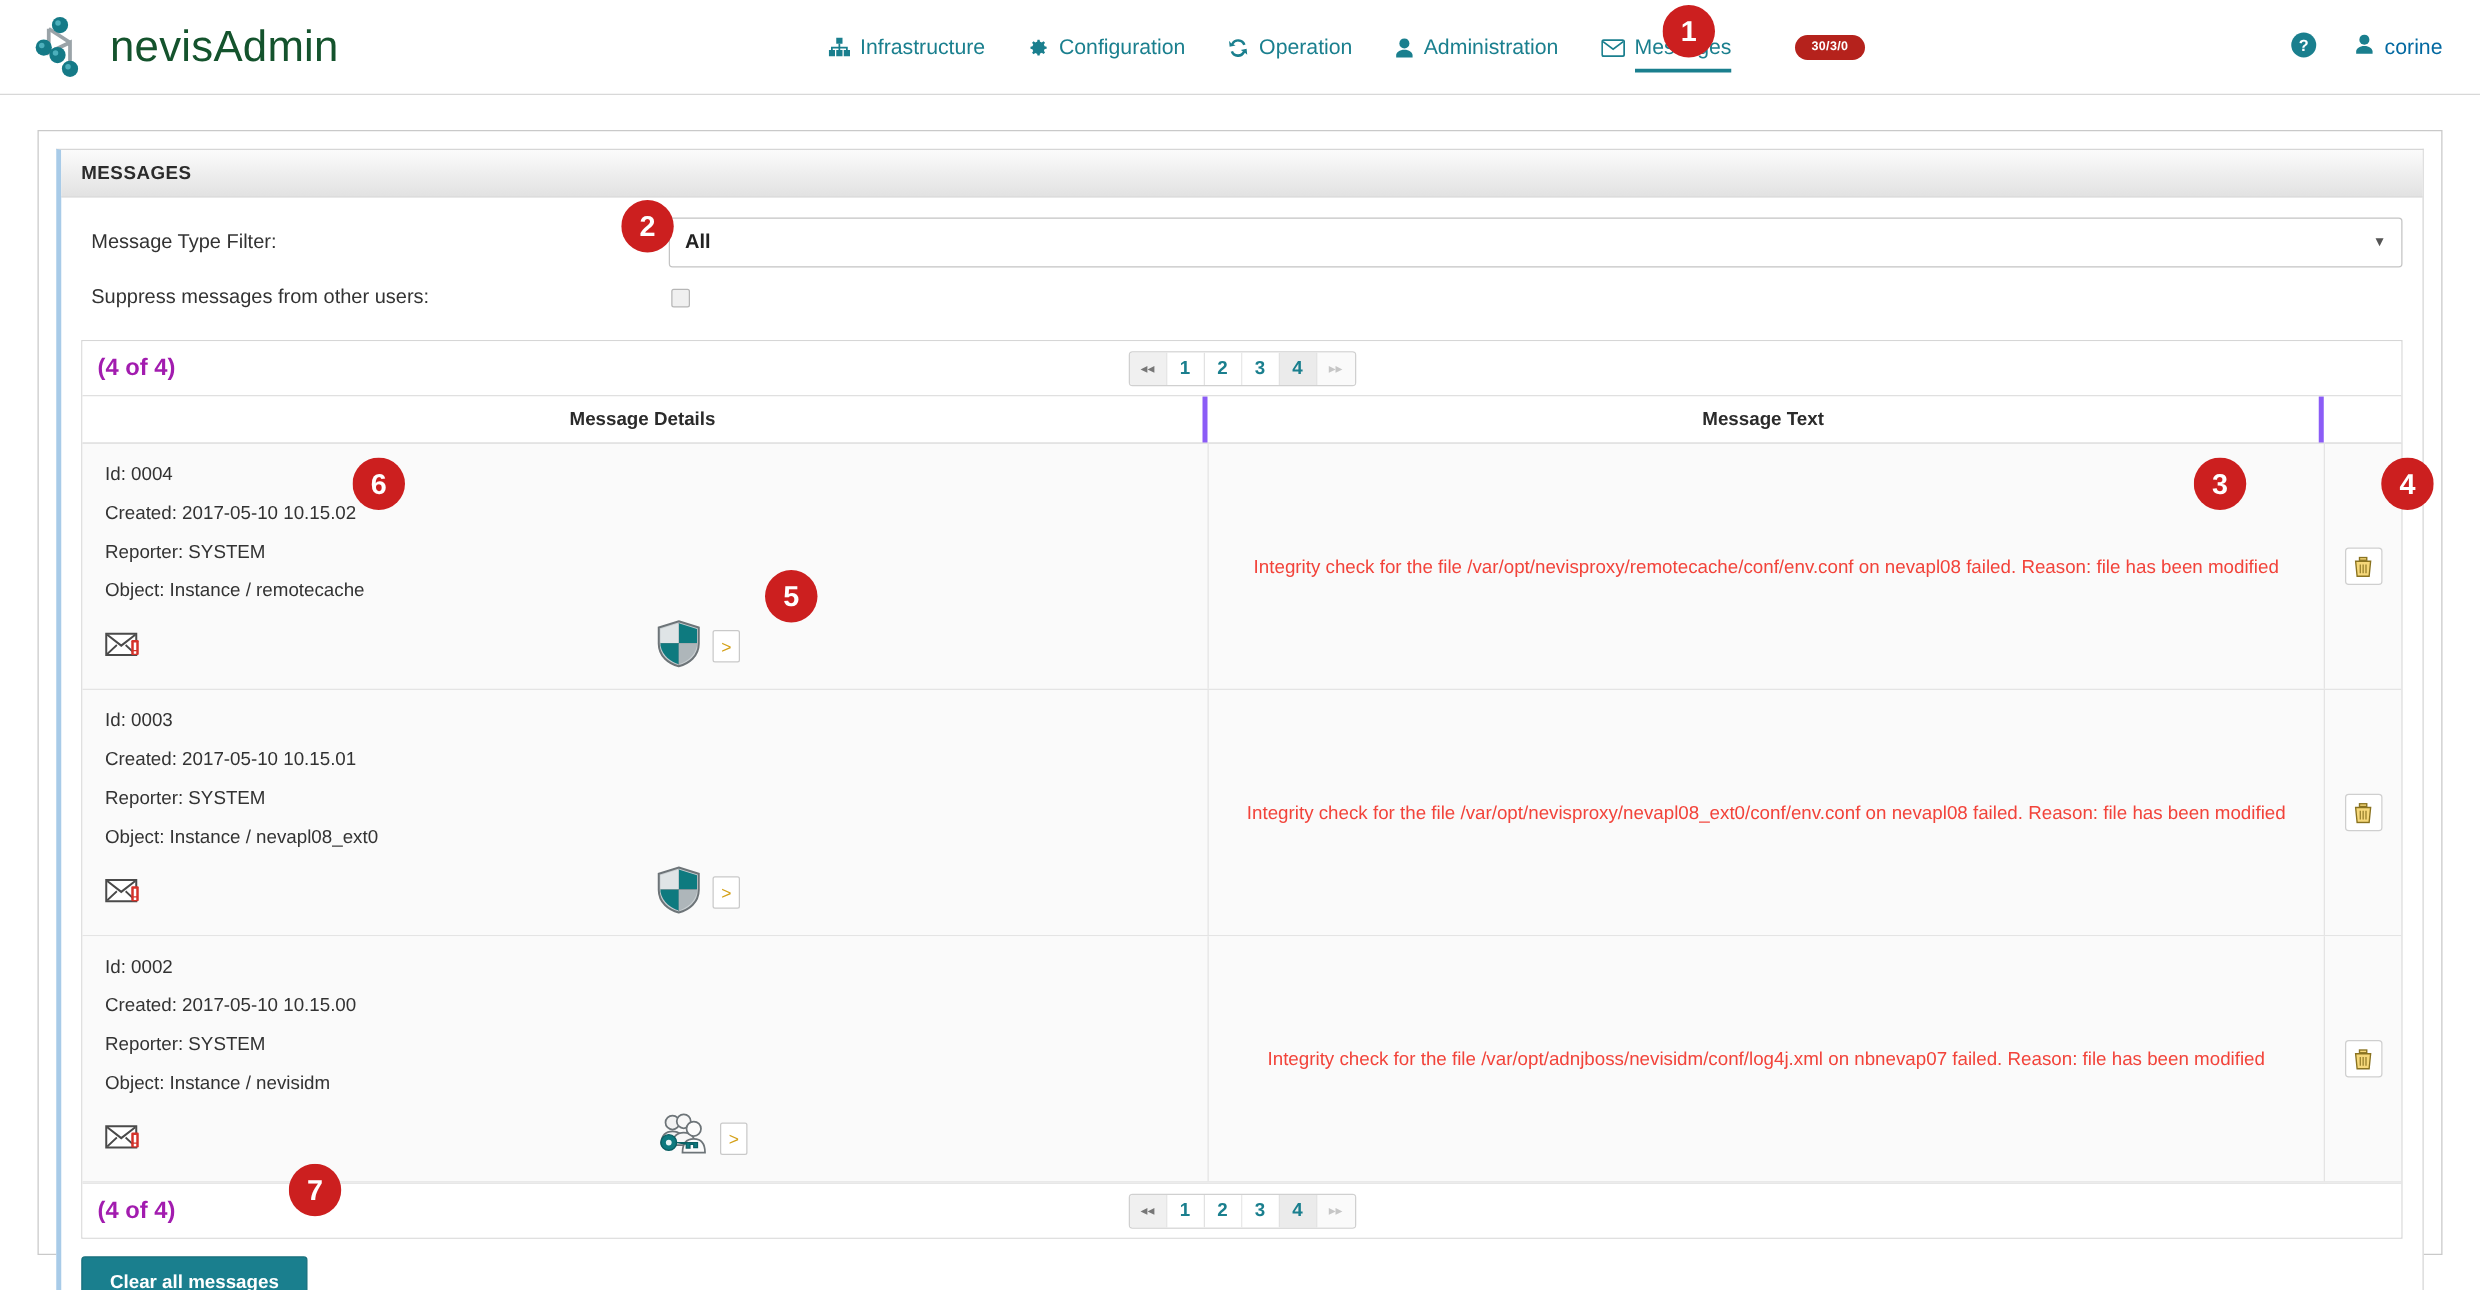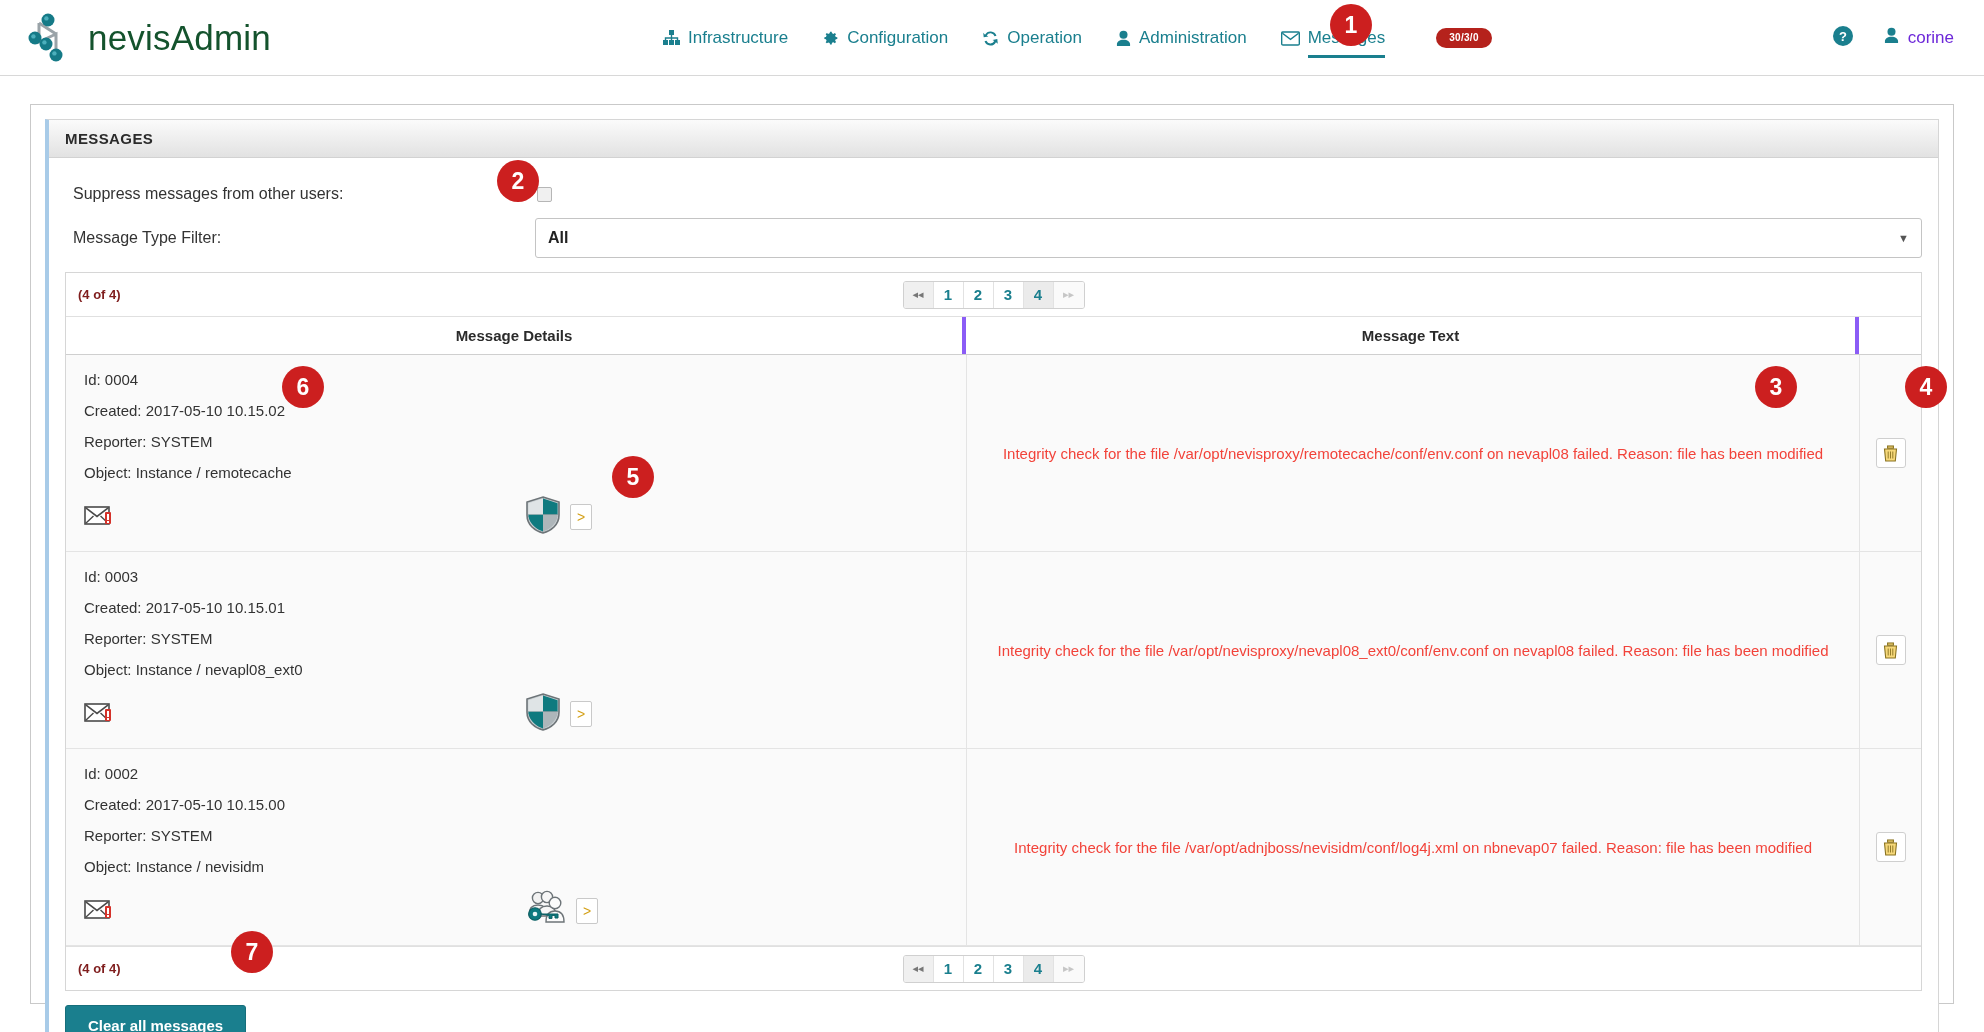--- a/index.html
+++ b/index.html
@@ -65,21 +65,21 @@
     border-radius: 11px;
     padding: 4px 13px 5px 13px;
     margin-left: 20px;
     letter-spacing: 0.3px;
   }
   .topright {
     position: absolute;
     right: 30px; top: 0; height: 76px;
     display: flex; align-items: center; gap: 30px;
   }
-  .user-area { display: flex; align-items: center; gap: 9px; color: #6d28d9; font-size: 17px; cursor: pointer;}
+  .user-area { display: flex; align-items: center; gap: 9px; color: #0369a1; font-size: 17px; cursor: pointer;}
 
   
   .page {
     padding: 28px 30px 0 30px;
     height: calc(1032px - 76px);
     background: #ffffff;
   }
   .outer-frame {
     border: 1px solid #c9c9c9;
     background: #ffffff;
@@ -151,21 +151,21 @@
   }
   .pager-row {
     display: flex; align-items: center;
     height: 44px;
     padding: 0 12px;
     border-bottom: 1px solid #e0e0e0;
     background: #ffffff;
     position: relative;
   }
   .pager-row.bottom { border-bottom: none; border-top: 1px solid #e0e0e0; }
-  .pager-count { font-size: 13px; color: #7f1d1d; font-weight: bold; }
+  .pager-count { font-size: 19px; color: #a21caf; font-weight: bold; }
   .pager {
     position: absolute;
     left: 50%; transform: translateX(-50%);
     display: flex;
     border: 1px solid #d0d0d0;
     border-radius: 3px;
     overflow: hidden;
     background: #fff;
   }
   .pg {
@@ -393,31 +393,31 @@
 
 <div class="page">
   <div class="outer-frame">
 
     <div class="panel">
       <div class="panel-header">MESSAGES</div>
 
       <div class="panel-body">
 
         <div class="form-row">
-          <div class="form-label">Suppress messages from other users:</div>
-          <div style="flex:1;">
-            <div class="chk"></div>
-          </div>
-        </div>
-
-        <div class="form-row">
           <div class="form-label">Message Type Filter:</div>
           <div class="select-box">
             <span>All</span>
             <span class="select-caret">▼</span>
+          </div>
+        </div>
+
+        <div class="form-row">
+          <div class="form-label">Suppress messages from other users:</div>
+          <div style="flex:1;">
+            <div class="chk"></div>
           </div>
         </div>
 
         
         <div class="table-wrap">
 
           <div class="pager-row">
             <span class="pager-count">(4 of 4)</span>
             <div class="pager">
               <div class="pg nav">◂◂</div>

